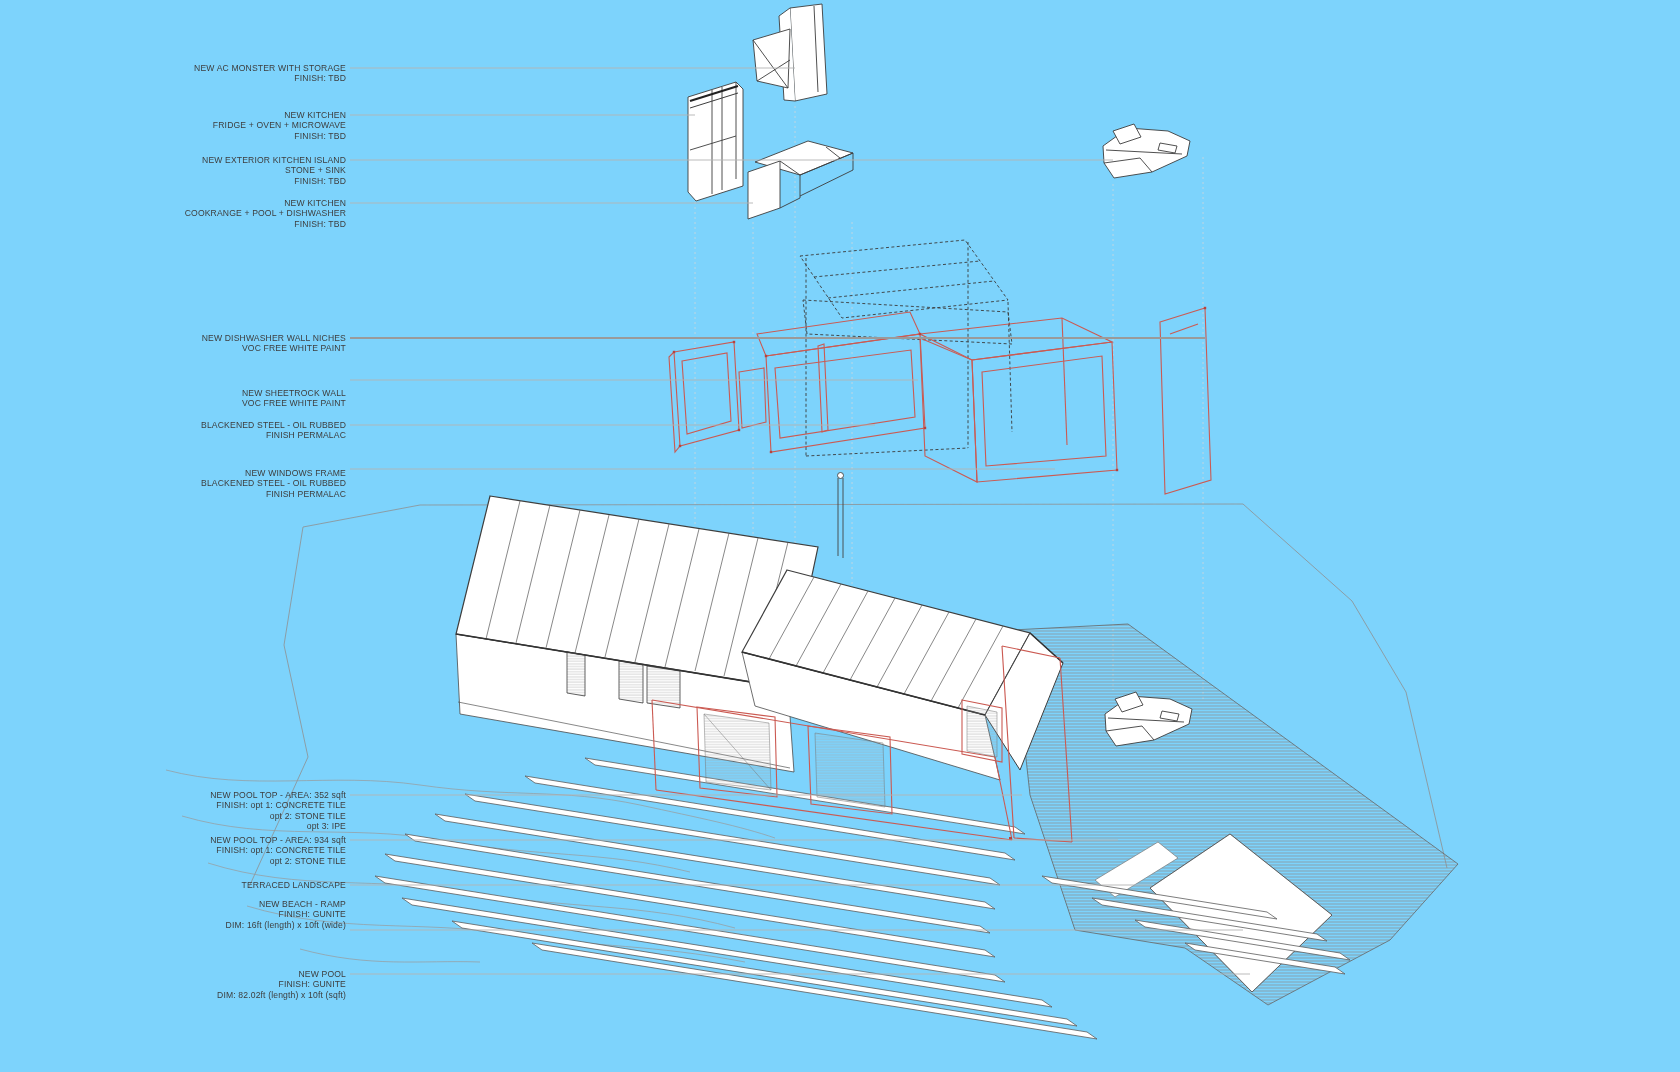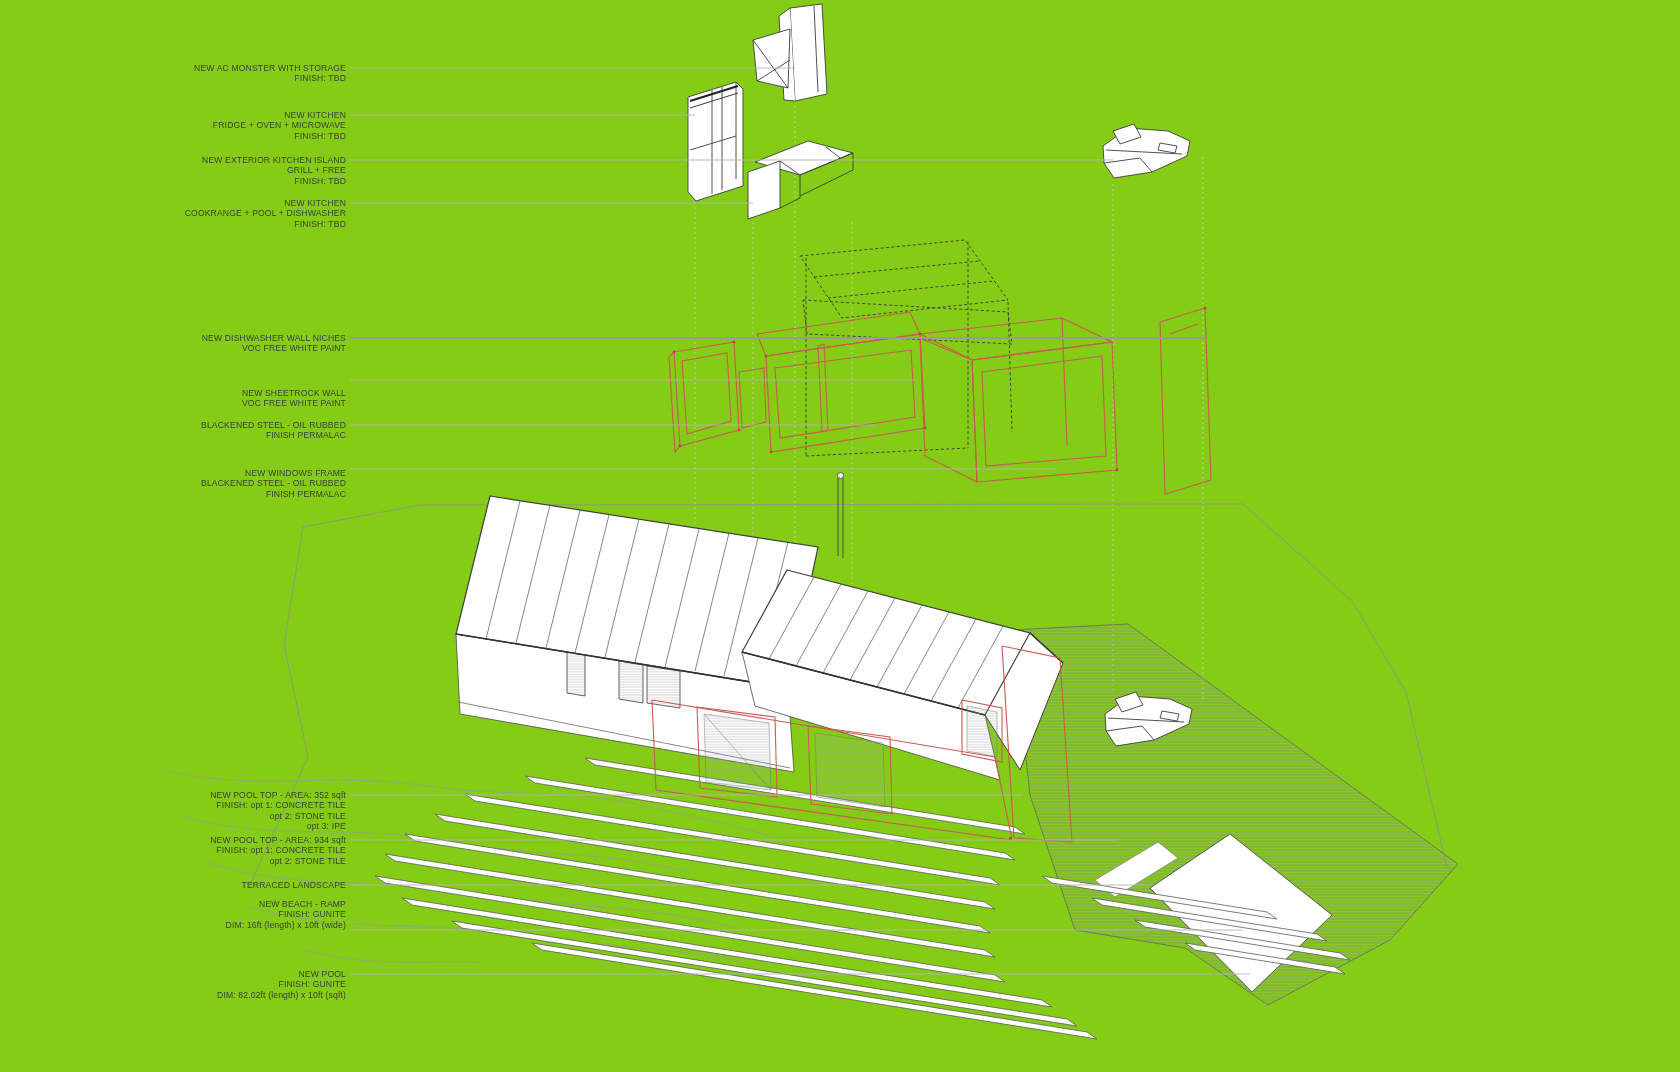--- a/index.html
+++ b/index.html
@@ -1,16 +1,16 @@
 <!DOCTYPE html>
 <html><head>
 <meta charset="utf-8">
 <style>
   html,body{margin:0;padding:0;background:#fff;}
-  .canvas{position:relative;width:1680px;height:1072px;background:#84cc16;overflow:hidden;
+  .canvas{position:relative;width:1680px;height:1072px;background:#7dd3fc;overflow:hidden;
           font-family:"Liberation Sans",sans-serif;}
   .canvas svg{position:absolute;left:0;top:0;}
   .callout{position:absolute;right:1334px;text-align:right;font-size:8.6px;line-height:10.3px;
            color:#3d3d3d;letter-spacing:.15px;white-space:nowrap;}
   .callout div{pointer-events:none;}
 </style>
 </head>
 <body>
 
 <div class="canvas">
@@ -233,21 +233,21 @@
   <div>NEW AC MONSTER WITH STORAGE</div>
   <div>FINISH: TBD</div>
 </div>
 <div class="callout" style="top:110px">
   <div>NEW KITCHEN</div>
   <div>FRIDGE + OVEN + MICROWAVE</div>
   <div>FINISH: TBD</div>
 </div>
 <div class="callout" style="top:155px">
   <div>NEW EXTERIOR KITCHEN ISLAND</div>
-  <div>GRILL + FREE</div>
+  <div>STONE + SINK</div>
   <div>FINISH: TBD</div>
 </div>
 <div class="callout" style="top:198px">
   <div>NEW KITCHEN</div>
   <div>COOKRANGE + POOL + DISHWASHER</div>
   <div>FINISH: TBD</div>
 </div>
 <div class="callout" style="top:333px">
   <div>NEW DISHWASHER WALL NICHES</div>
   <div>VOC FREE WHITE PAINT</div>

